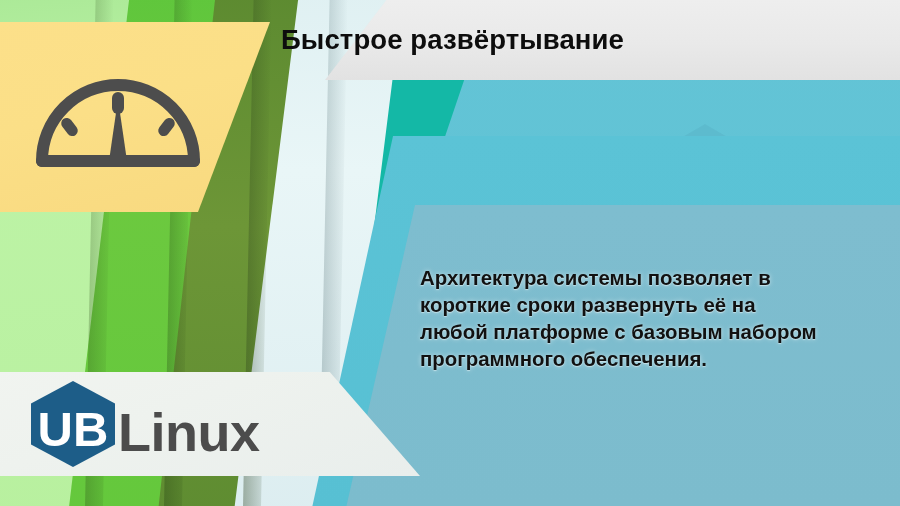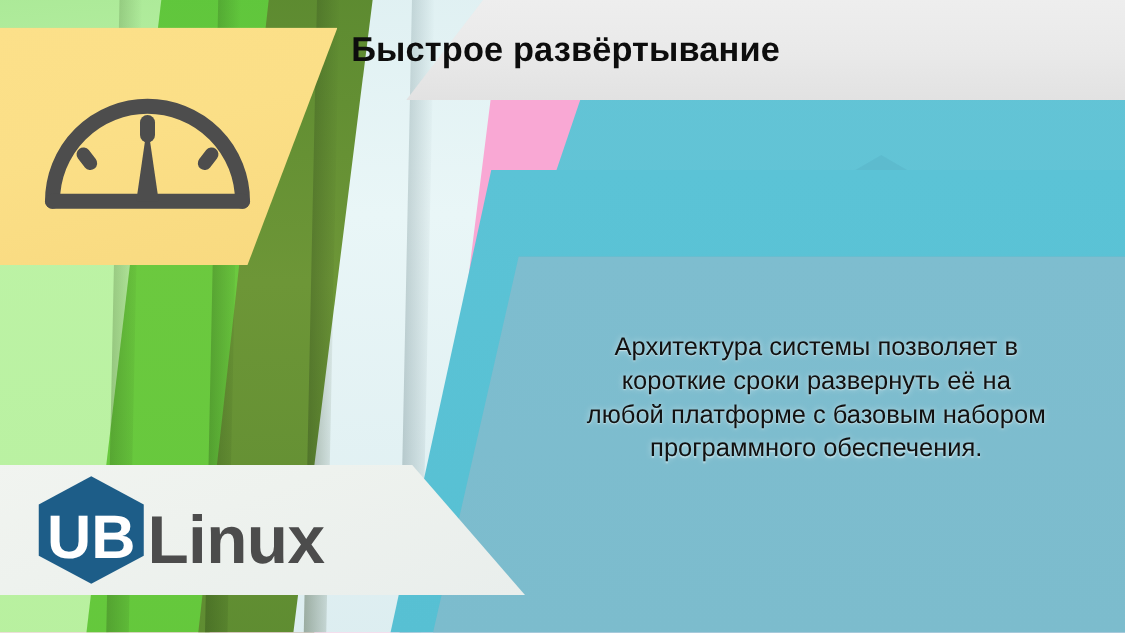--- a/index.html
+++ b/index.html
@@ -6,21 +6,21 @@
     margin: 0;
     padding: 0;
     background: #ffffff;
   }
   #slide {
     position: relative;
     width: 900px;
     height: 506px;
     overflow: hidden;
     font-family: "Liberation Sans", sans-serif;
-    background: #f9a8d4;
+    background: #14b8a6;
   }
 
   
   .layer {
     position: absolute;
     top: -20px;
     height: 546px;
   }
 
   
@@ -154,23 +154,23 @@
     letter-spacing: .1px;
     white-space: nowrap;
   }
 
   
   #body-text {
     position: absolute;
     left: 420px;
     top: 265px;
     width: 466px;
-    text-align: center;
+    text-align: left;
     font-size: 20.4px;
-    font-weight: normal;
+    font-weight: bold;
     line-height: 1.33;
     color: #111111;
     text-shadow:
       0 0 5px rgba(255,255,255,.55),
       0 1px 1px rgba(255,255,255,.45);
     white-space: pre-line;
   }
 
   
   #logo-banner {

